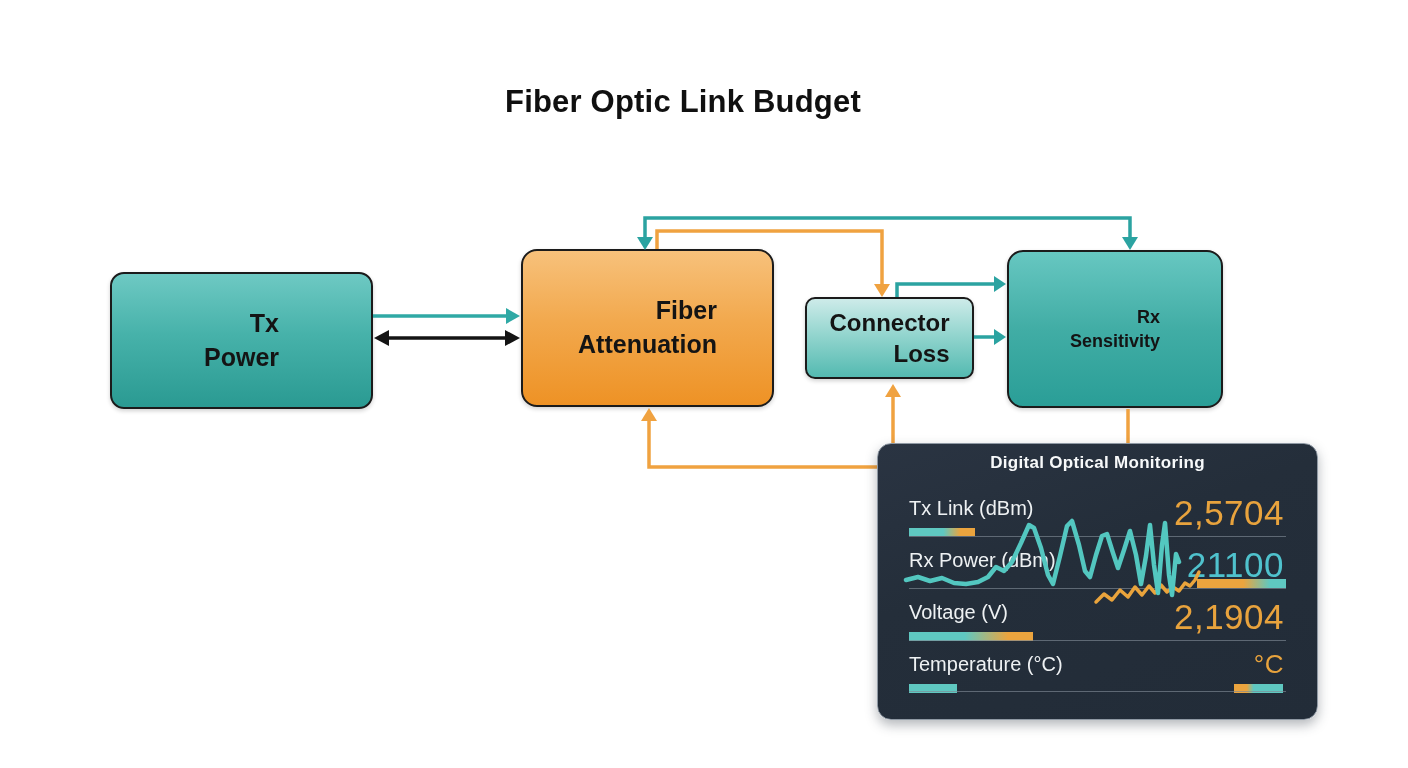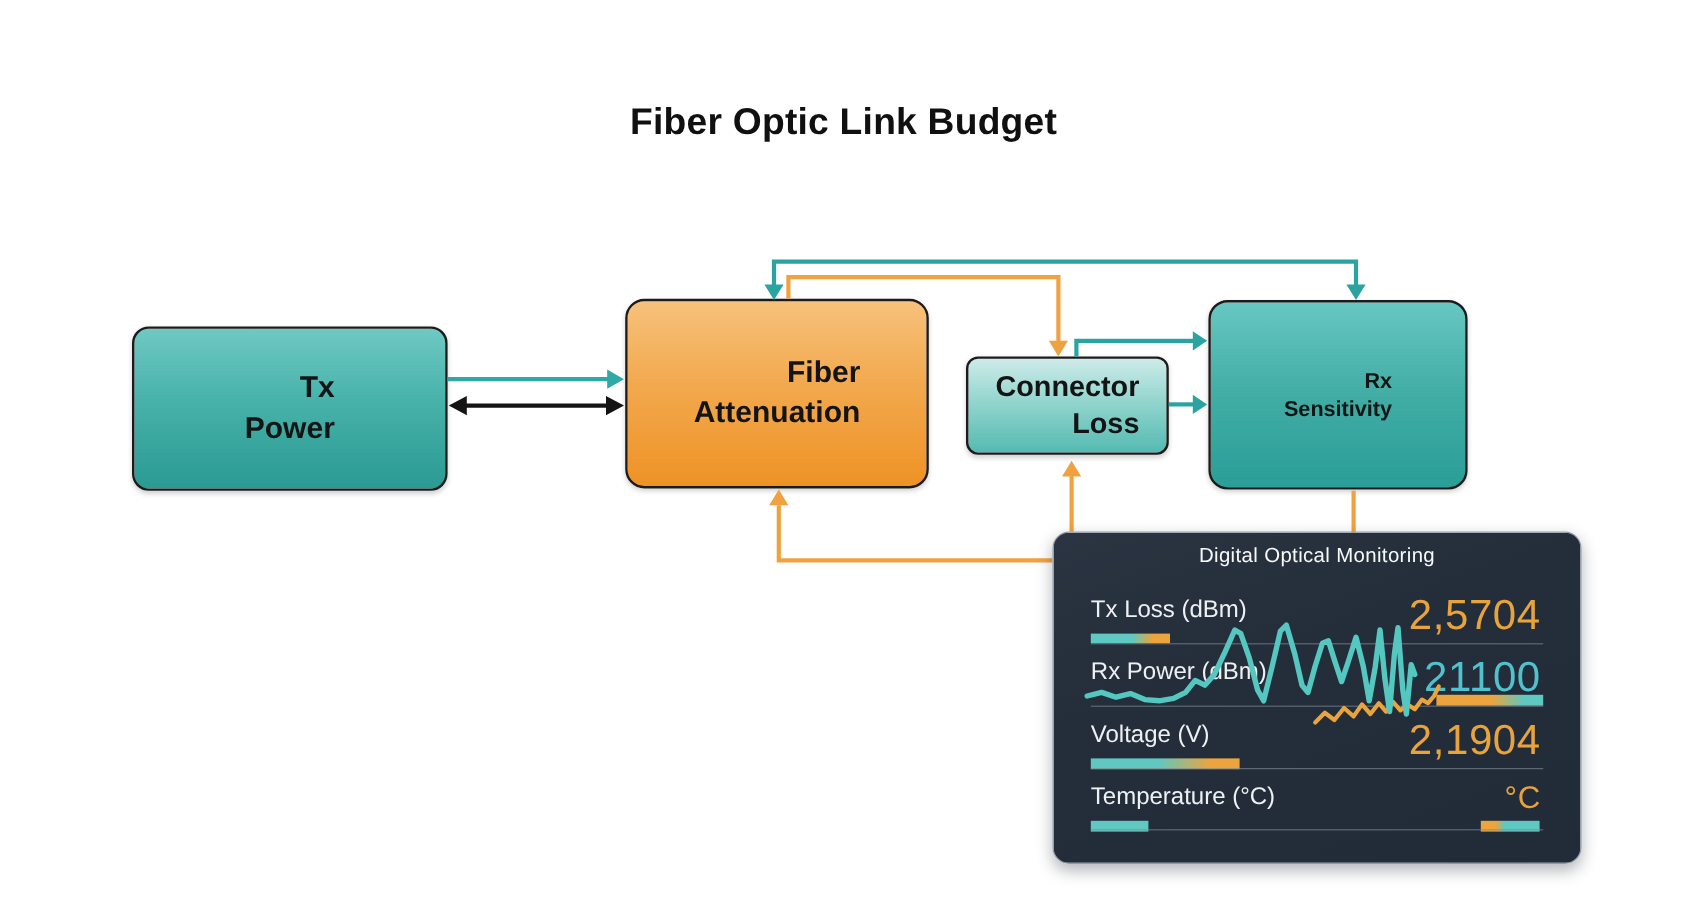--- a/index.html
+++ b/index.html
@@ -3,21 +3,20 @@
 <meta charset="utf-8">
 <style>
   html,body{margin:0;padding:0;background:#ffffff;}
   body{font-family:"Liberation Sans", sans-serif; -webkit-font-smoothing:antialiased;}
   #stage{position:relative;width:1408px;height:768px;background:#ffffff;overflow:hidden;}
 
   .diagram-title{
     position:absolute; left:0; top:84px; width:1366px;
     text-align:center; font-size:31px; font-weight:bold; color:#101010;
     letter-spacing:.2px;
-    padding-left:20px;
   }
 
   .node{
     position:absolute; display:flex; align-items:center; justify-content:center;
     border:2px solid #1b1b1b; box-sizing:border-box;
     font-weight:bold; color:#141414; text-align:right;
     white-space:pre-line; line-height:1.35;
     box-shadow:0 2px 4px rgba(0,0,0,.18);
   }
   .node-tx{
@@ -44,21 +43,21 @@
   svg.edges{position:absolute; left:0; top:0; pointer-events:none;}
 
   .dom-panel{
     position:absolute; left:877px; top:443px; width:441px; height:277px;
     background:linear-gradient(160deg,#2a3442 0%,#242e3a 40%,#222c38 100%);
     border:1px solid #8f99a4; border-radius:14px; box-sizing:border-box;
     box-shadow:0 5px 12px rgba(40,50,60,.35);
   }
   .dom-title{
     position:absolute; left:0; top:9px; width:100%; text-align:center;
-    color:#f7f9fa; font-size:17px; font-weight:normal; letter-spacing:.3px;
+    color:#f7f9fa; font-size:17px; font-weight:bold; letter-spacing:.3px;
   }
   .dom-label{
     position:absolute; left:31px; color:#eef1f3; font-size:20px; font-weight:400;
   }
   .dom-value{
     position:absolute; right:33px; font-size:35px; font-weight:400; letter-spacing:.5px;
   }
   .val-orange{color:#e8a33d;}
   .val-teal{color:#4fc2cd;}
   .dom-hairline{
@@ -142,21 +141,21 @@
     </g>
 
     <g>
       <path d="M1128,409 L1128,444" fill="none" stroke="#f0a240" stroke-width="3.5"></path>
     </g>
   </svg>
 
   <div class="dom-panel">
     <div class="dom-title">Digital Optical Monitoring</div>
 
-    <div class="dom-label" style="top:53px">Tx Loss (dBm)</div>
+    <div class="dom-label" style="top:53px">Tx Link (dBm)</div>
     <div class="dom-value val-orange" style="top:49px">2,5704</div>
     <div class="dom-bar bar-row1"></div>
     <div class="dom-hairline hl-row1"></div>
 
     <div class="dom-label" style="top:105px">Rx Power (dBm)</div>
     <div class="dom-value val-teal" style="top:101px">21100</div>
     <div class="dom-hairline hl-row2"></div>
     <div class="dom-bar bar-row2"></div>
 
     <div class="dom-label" style="top:157px">Voltage (V)</div>

